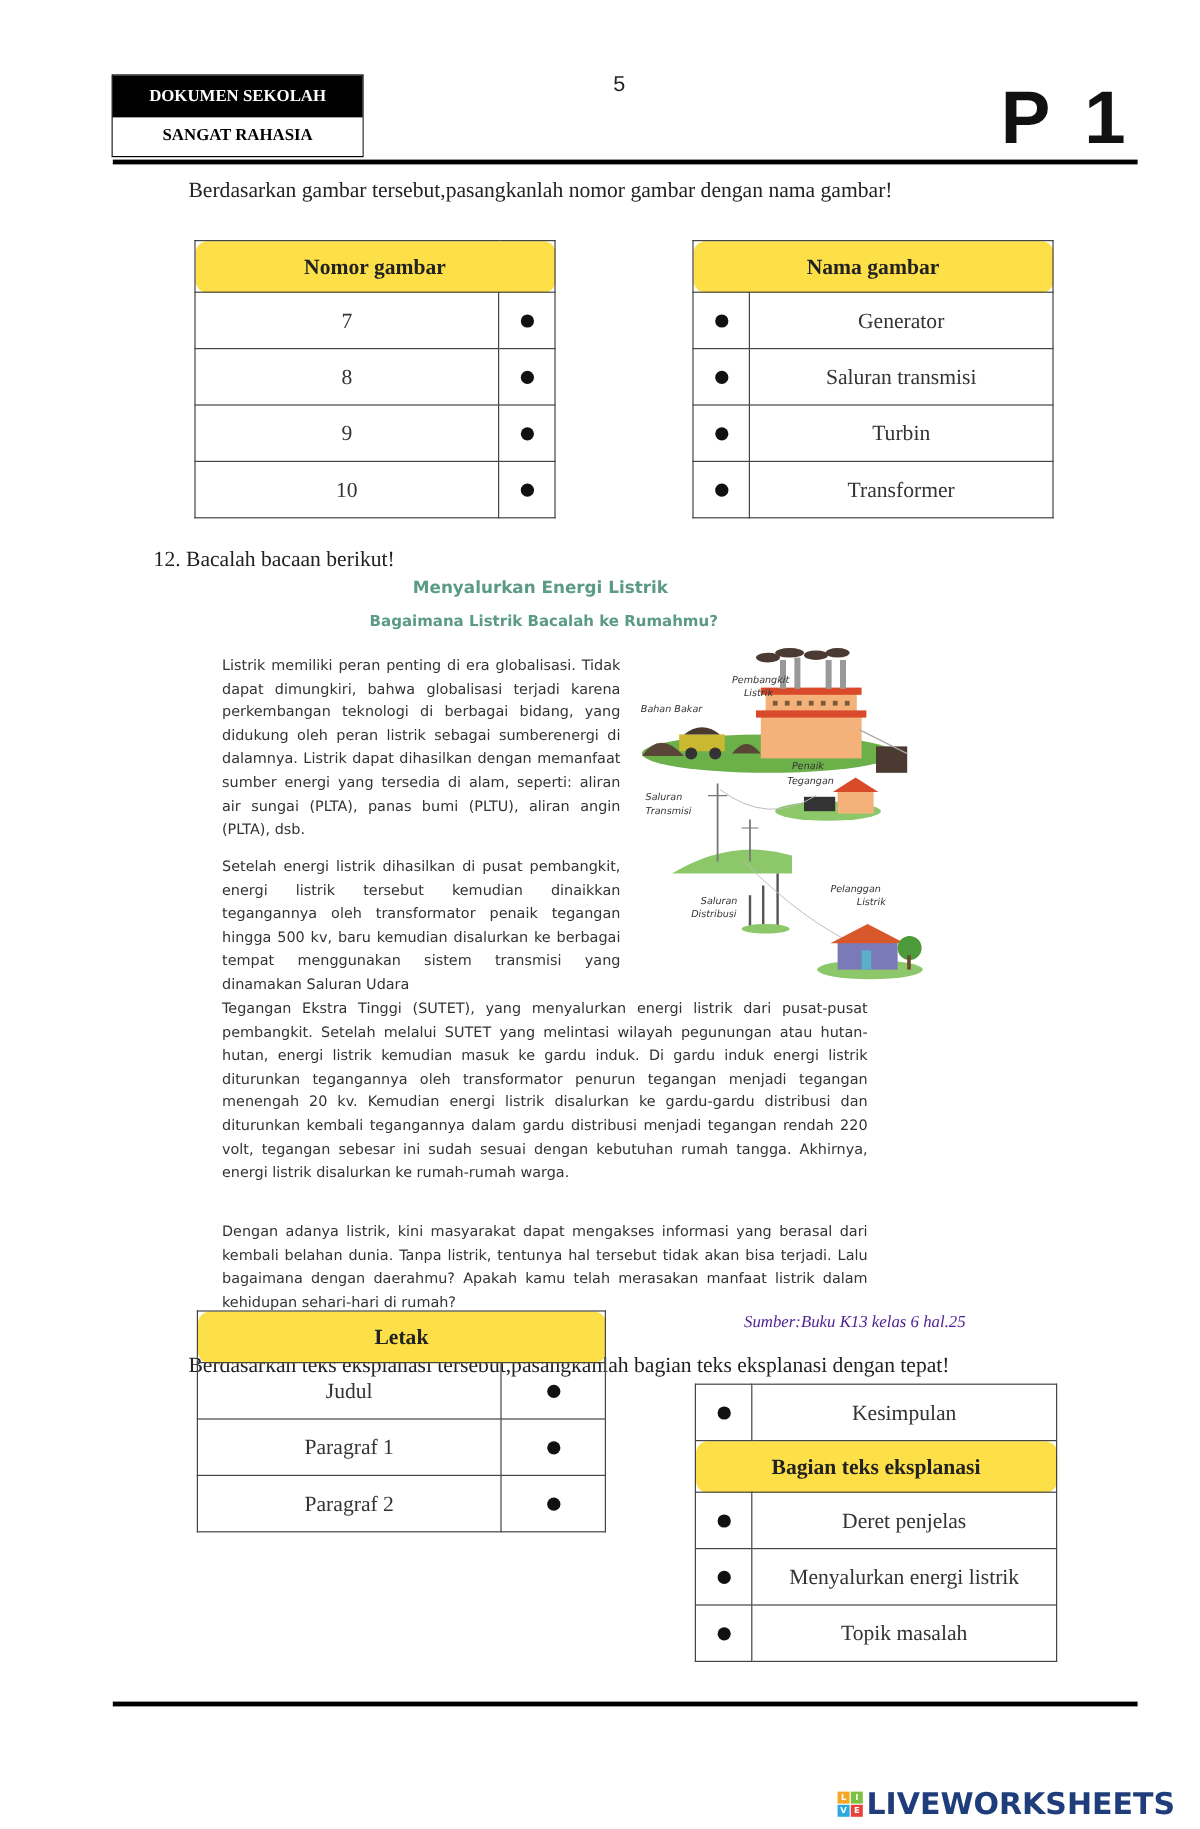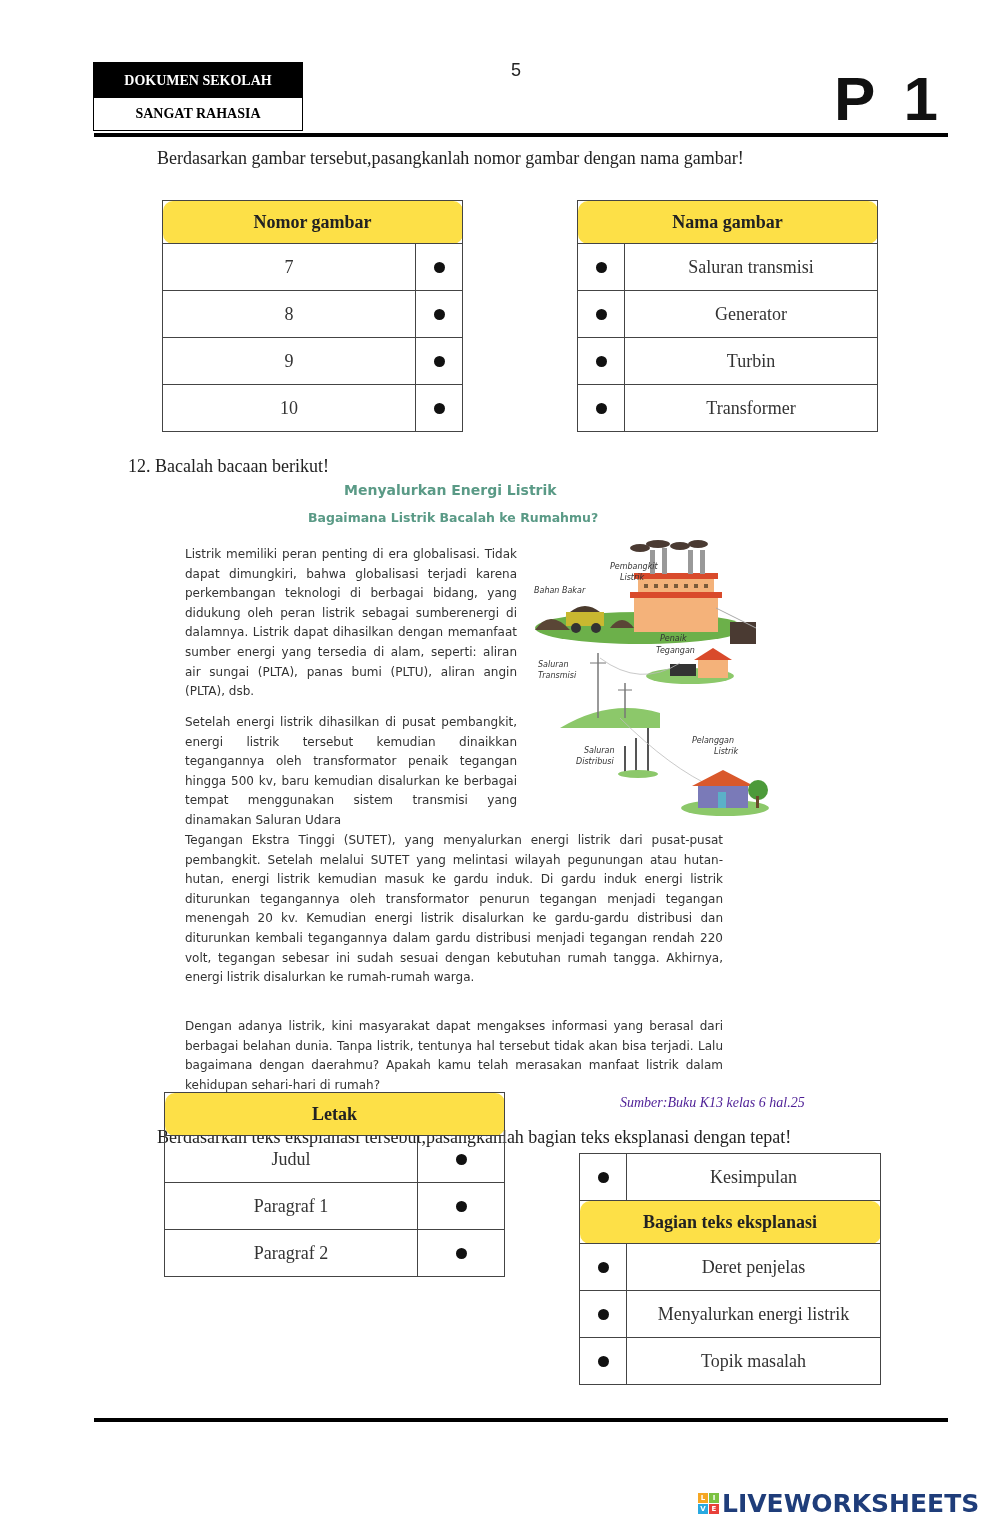--- a/index.html
+++ b/index.html
@@ -73,46 +73,46 @@
       </tr>
 </tbody>
   </table>
 
 <table class="match" style="left:577px; top:200px; width:301px;">
   <tbody>
       <tr>
         <th colspan="2">Nama gambar</th>
       </tr>
   <tr>
-        <td><span class="dot"></span></td>
-        <td>Saluran transmisi</td>
-      </tr>
-  <tr>
         <td style="width:47px;"><span class="dot"></span></td>
         <td>Generator</td>
+      </tr>
+  <tr>
+        <td><span class="dot"></span></td>
+        <td>Saluran transmisi</td>
       </tr>
   <tr>
         <td><span class="dot"></span></td>
         <td>Turbin</td>
       </tr>
   <tr>
         <td><span class="dot"></span></td>
         <td>Transformer</td>
       </tr>
 </tbody>
   </table>
 
 <div class="instruction" style="left:128px; top:456px;">12. Bacalah bacaan berikut!</div>
 <div class="reading-title" style="left:344px; top:482px; font-size:14px;">Menyalurkan Energi Listrik</div>
 <div class="reading-title" style="left:308px; top:510px; font-size:12.5px;">Bagaimana Listrik Bacalah ke Rumahmu?</div>
 
 <div class="para" style="left:185px; top:545px; width:332px;">Listrik memiliki peran penting di era globalisasi. Tidak dapat dimungkiri, bahwa globalisasi terjadi karena perkembangan teknologi di berbagai bidang, yang didukung oleh peran listrik sebagai sumberenergi di dalamnya. Listrik dapat dihasilkan dengan memanfaat sumber energi yang tersedia di alam, seperti: aliran air sungai (PLTA), panas bumi (PLTU), aliran angin (PLTA), dsb.</div>
 <div class="para" style="left:185px; top:713px; width:332px;">Setelah energi listrik dihasilkan di pusat pembangkit, energi listrik tersebut kemudian dinaikkan tegangannya oleh transformator penaik tegangan hingga 500 kv, baru kemudian disalurkan ke berbagai tempat menggunakan sistem transmisi yang dinamakan Saluran Udara</div>
 <div class="para" style="left:185px; top:831px; width:538px;">Tegangan Ekstra Tinggi (SUTET), yang menyalurkan energi listrik dari pusat-pusat pembangkit. Setelah melalui SUTET yang melintasi wilayah pegunungan atau hutan-hutan, energi listrik kemudian masuk ke gardu induk. Di gardu induk energi listrik diturunkan tegangannya oleh transformator penurun tegangan menjadi tegangan menengah 20 kv. Kemudian energi listrik disalurkan ke gardu-gardu distribusi dan diturunkan kembali tegangannya dalam gardu distribusi menjadi tegangan rendah 220 volt, tegangan sebesar ini sudah sesuai dengan kebutuhan rumah tangga. Akhirnya, energi listrik disalurkan ke rumah-rumah warga.</div>
-<div class="para" style="left:185px; top:1017px; width:538px;">Dengan adanya listrik, kini masyarakat dapat mengakses informasi yang berasal dari berbagai belahan dunia. Tanpa listrik, tentunya hal tersebut tidak akan bisa terjadi. Lalu bagaimana dengan daerahmu? Apakah kamu telah merasakan manfaat listrik dalam kehidupan sehari-hari di rumah?</div>
+<div class="para" style="left:185px; top:1017px; width:538px;">Dengan adanya listrik, kini masyarakat dapat mengakses informasi yang berasal dari kembali belahan dunia. Tanpa listrik, tentunya hal tersebut tidak akan bisa terjadi. Lalu bagaimana dengan daerahmu? Apakah kamu telah merasakan manfaat listrik dalam kehidupan sehari-hari di rumah?</div>
 
 <div class="illustration">
   <svg width="250" height="285" viewBox="0 0 250 285">
 
     <ellipse cx="110" cy="90" rx="105" ry="16" fill="#6cb04a"></ellipse>
 
     <path d="M5 92 Q20 70 40 92 Z" fill="#5a4636"></path>
     <path d="M80 90 Q92 74 104 90 Z" fill="#5a4636"></path>
 
     <rect x="36" y="74" width="38" height="14" fill="#c9b830"></rect>

